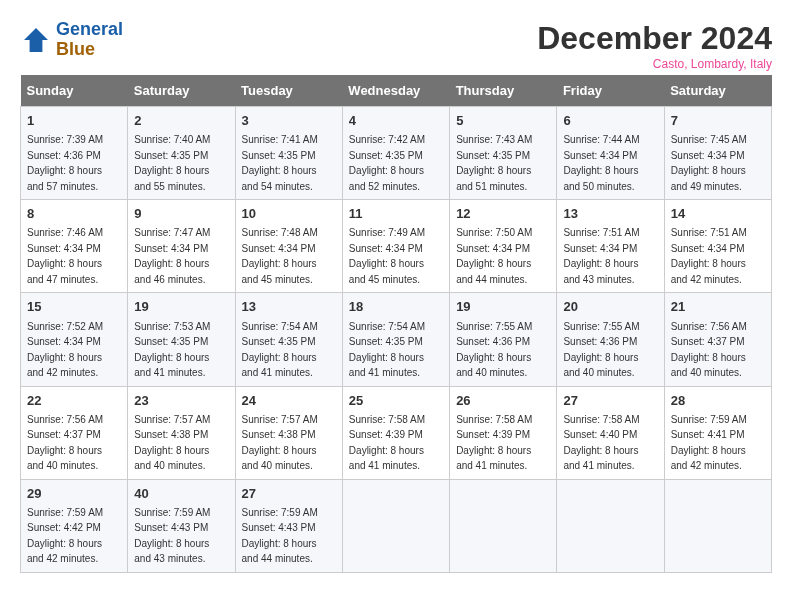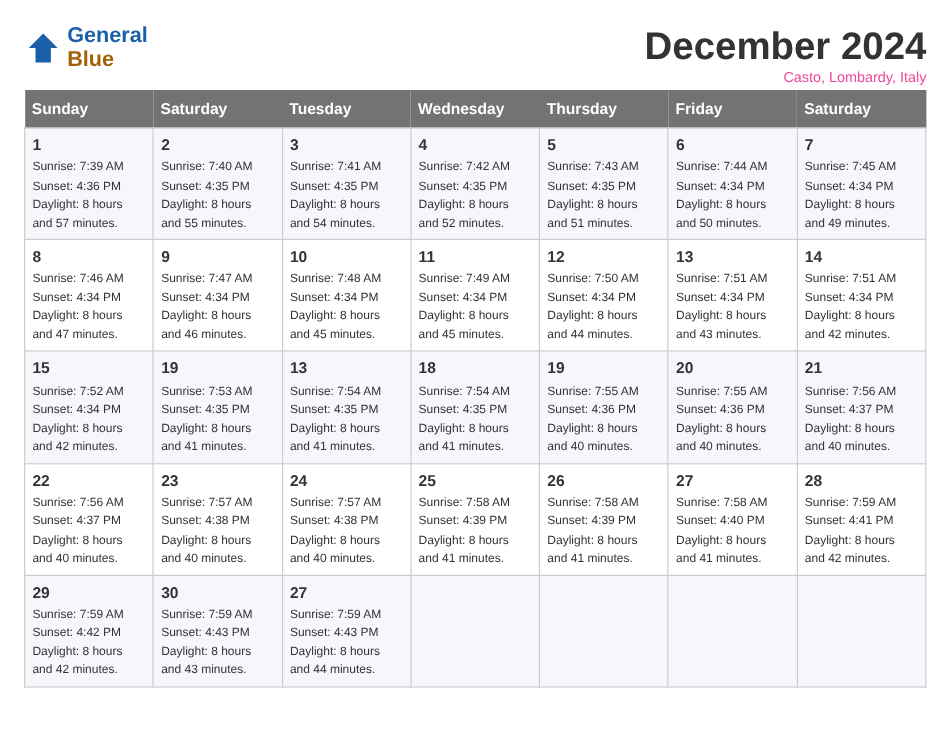--- a/index.html
+++ b/index.html
@@ -242,21 +242,21 @@
           <span class="day-number">28</span>
           <span class="day-info">Sunrise: 7:59 AM<br>Sunset: 4:41 PM<br>Daylight: 8 hours and 42 minutes.</span>
         </td>
       </tr>
       <tr>
         <td>
           <span class="day-number">29</span>
           <span class="day-info">Sunrise: 7:59 AM<br>Sunset: 4:42 PM<br>Daylight: 8 hours and 42 minutes.</span>
         </td>
         <td>
-          <span class="day-number">30</span>
+          <span class="day-number">40</span>
           <span class="day-info">Sunrise: 7:59 AM<br>Sunset: 4:43 PM<br>Daylight: 8 hours and 43 minutes.</span>
         </td>
         <td>
           <span class="day-number">27</span>
           <span class="day-info">Sunrise: 7:59 AM<br>Sunset: 4:43 PM<br>Daylight: 8 hours and 44 minutes.</span>
         </td>
         <td class="empty-cell"></td>
         <td class="empty-cell"></td>
         <td class="empty-cell"></td>
         <td class="empty-cell"></td>

